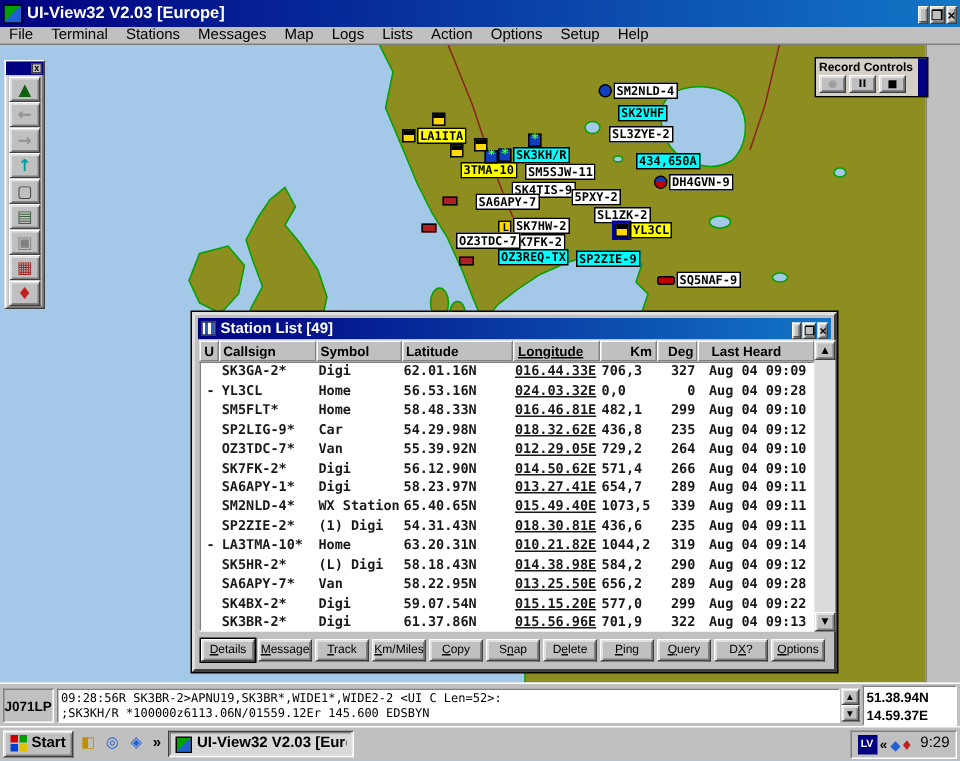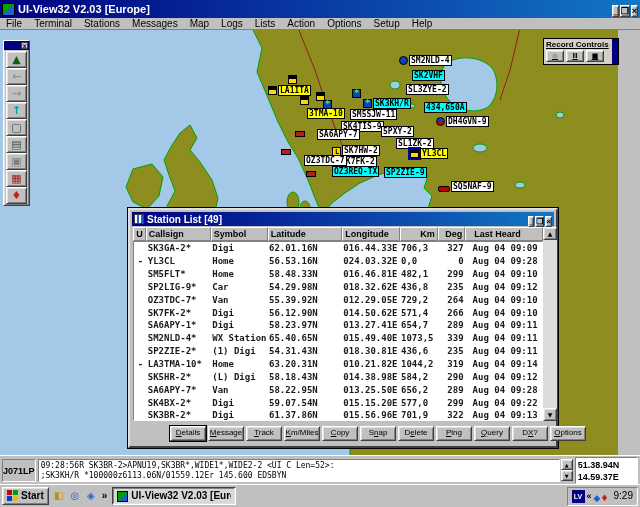--- a/index.html
+++ b/index.html
@@ -50,21 +50,21 @@
   #palette { position:absolute; left:3px; top:40px; width:27px; }
   #palette-title { height:9px; background:#000080; display:flex; justify-content:flex-end; align-items:center; padding:0 1px; }
   #palette-close { width:7px; height:7px; background:#c0c0c0; border:1px solid #404040; font:bold 6px/6px monospace; text-align:center; }
   .tool-btn { width:21px; height:17px; margin:0 auto; display:flex; align-items:center; justify-content:center;
     font:bold 11px/11px "DejaVu Sans",sans-serif; }
   #palette-body { padding:1px 0; }
 
   
   #record-controls { position:absolute; left:543px; top:38px; width:76px; height:27px;
     border:1px solid #000; background:#d4d0c8; display:flex; }
-  #rc-main { flex:1; padding:1px 2px;text-decoration:underline; }
+  #rc-main { flex:1; padding:1px 2px; }
   #rc-title { font:bold 8px/9px "Liberation Sans",sans-serif; color:#000; white-space:nowrap; }
   #rc-buttons { display:flex; gap:2px; margin-top:1px; }
   .rc-btn { width:18px; height:12px; font:bold 7px/10px "DejaVu Sans",sans-serif; text-align:center; }
   #rc-stripe { width:6px; background:#000080; }
 
   
   #station-window { position:absolute; left:128px; top:208px; width:430px; height:240px;
     background:#c0c0c0; border:2px solid; border-color:#dfdfdf #404040 #404040 #dfdfdf; box-shadow:0 0 0 1px #000; }
   #sl-titlebar { position:absolute; left:2px; top:2px; width:422px; height:14px;
     background:linear-gradient(90deg,#000080,#1276c6); display:flex; align-items:center; padding:0 2px; }
@@ -72,26 +72,26 @@
     background:repeating-linear-gradient(90deg,#fff 0 2px,#2060d0 2px 4px); }
   #sl-title { color:#fff; font-weight:bold; font-size:10px; flex:1; }
   .sl-winbtn { width:14px; height:12px; margin-left:1px; font-size:8px; font-weight:bold; line-height:10px; text-align:center; }
   #sl-header { position:absolute; left:3px; top:17px; width:410px; height:14px; display:flex; }
   .hcell { font:bold 9px/13px "Liberation Sans",sans-serif; color:#000; padding:0 2px;
     border:1px solid; border-color:#ffffff #808080 #808080 #ffffff; background:#c0c0c0; overflow:hidden; white-space:nowrap; }
   #sl-list { position:absolute; left:3px; top:31px; width:410px; height:180px; background:#fff;
     border:1px solid; border-color:#808080 #fff #fff #808080; overflow:hidden; }
   .srow { display:flex; height:12.85px; align-items:center; }
   .scell { font:bold 9px/12px "DejaVu Sans Mono",monospace; color:#1a1a1a; white-space:nowrap; overflow:hidden; padding:0 1px; }
-  .c0{width:13px; text-align:center;} .c1{width:66px;} .c2{width:58px;} .c3{width:76px;} .c4{width:59px;}
+  .c0{width:13px; text-align:center;} .c1{width:66px;} .c2{width:58px;} .c3{width:76px;} .c4{width:59px;text-decoration:underline;}
   .c5{width:38px; text-align:left;} .c6{width:28px; text-align:right;} .c7{width:79px; padding-left:8px;}
   #sl-scrollbar { position:absolute; left:413px; top:17px; width:14px; height:194px; background:#dcdcdc; }
   .sb-btn { width:14px; height:13px; font:6px/11px "DejaVu Sans",sans-serif; text-align:center; color:#000; }
   #sb-down { position:absolute; bottom:0; }
-  #sl-buttons { position:absolute; left:4px; top:216px; width:422px; display:flex;margin-left:36px; }
+  #sl-buttons { position:absolute; left:4px; top:216px; width:422px; display:flex; }
   .sl-btn { width:36px; height:15px; margin-right:2px; font:8px/12px "Liberation Sans",sans-serif;
     text-align:center; color:#000; white-space:nowrap; overflow:hidden; }
   .sl-btn.default { outline:1px solid #000; }
 
   
   #statusbar { position:absolute; left:0; top:455px; width:640px; height:29px; background:#c0c0c0;
     border-top:1px solid #ffffff; display:flex; align-items:center; padding:0 2px; }
   #locator { width:34px; height:23px; font:bold 9px/22px "Liberation Sans",sans-serif; text-align:center; background:#c0c0c0; }
   #monitor { width:528px; height:23px; margin-left:2px; background:#fff; padding:1px 2px; overflow:hidden; }
   .mon-line { font:8px/10px "DejaVu Sans Mono",monospace; color:#000; white-space:nowrap; }
@@ -185,21 +185,21 @@
     <div class="map-label-wrap" style="left: 406px; top: 84px;">
       <span class="map-label bg-white">SL3ZYE-2</span>
     </div>
     <div class="map-label-wrap" style="left: 268px; top: 85px;">
       <span class="mi mi-house"></span>
       <span class="map-label bg-yellow">LA1ITA</span>
     </div>
     <div class="map-label-wrap" style="left: 307px; top: 82px; margin-top: 26px;">
       <span class="map-label bg-yellow">3TMA-10</span>
     </div>
-    <div class="map-label-wrap" style="left: 332px; top: 98px; padding-left: 31px;">
+    <div class="map-label-wrap" style="left: 332px; top: 98px;">
       <span class="mi mi-digi"></span>
       <span class="map-label bg-cyan">SK3KH/R</span>
     </div>
     <div class="map-label-wrap" style="left: 350px; top: 109px;">
       <span class="map-label bg-white">SM5SJW-11</span>
     </div>
     <div class="map-label-wrap" style="left: 424px; top: 102px;">
       <span class="map-label bg-cyan">434,650A</span>
     </div>
     <div class="map-label-wrap" style="left: 436px; top: 116px;">
@@ -231,21 +231,21 @@
     <div class="map-label-wrap" style="left: 332px; top: 166px;">
       <span class="map-label bg-cyan">OZ3REQ-TX</span>
     </div>
     <div class="map-label-wrap" style="left: 384px; top: 167px;">
       <span class="map-label bg-cyan">SP2ZIE-9</span>
     </div>
     <div class="map-label-wrap" style="left: 410px; top: 148px;">
       <span class="mi mi-house-selected"></span>
       <span class="map-label bg-yellow">YL3CL</span>
     </div>
-    <div class="map-label-wrap" style="left: 438px; top: 181px; align-items: flex-end;">
+    <div class="map-label-wrap" style="left: 438px; top: 181px;">
       <span class="mi mi-car"></span>
       <span class="map-label bg-white">SQ5NAF-9</span>
     </div>
     <span class="mi mi-house decor" style="left: 288px; top: 75px;"></span>
     <span class="mi mi-house decor" style="left: 300px; top: 96px;"></span>
     <span class="mi mi-digi decor" style="left: 323px; top: 100px;"></span>
     <span class="mi mi-truck decor" style="left: 281px; top: 149px;"></span>
     <span class="mi mi-truck decor" style="left: 295px; top: 131px;"></span>
     <span class="mi mi-digi decor" style="left: 352px; top: 89px;"></span>
     <span class="mi mi-house decor" style="left: 316px; top: 92px;"></span>

